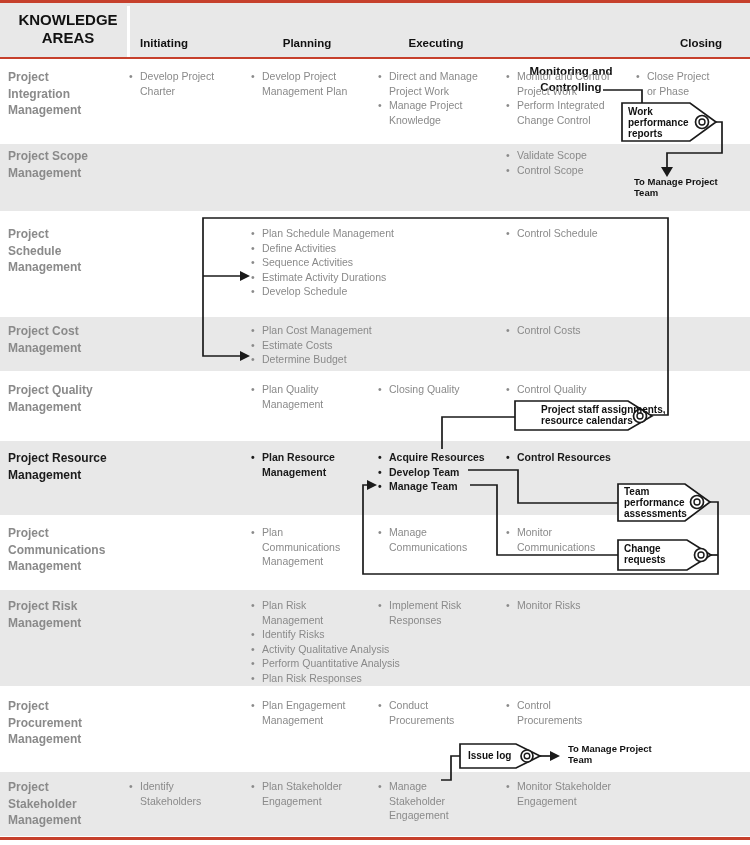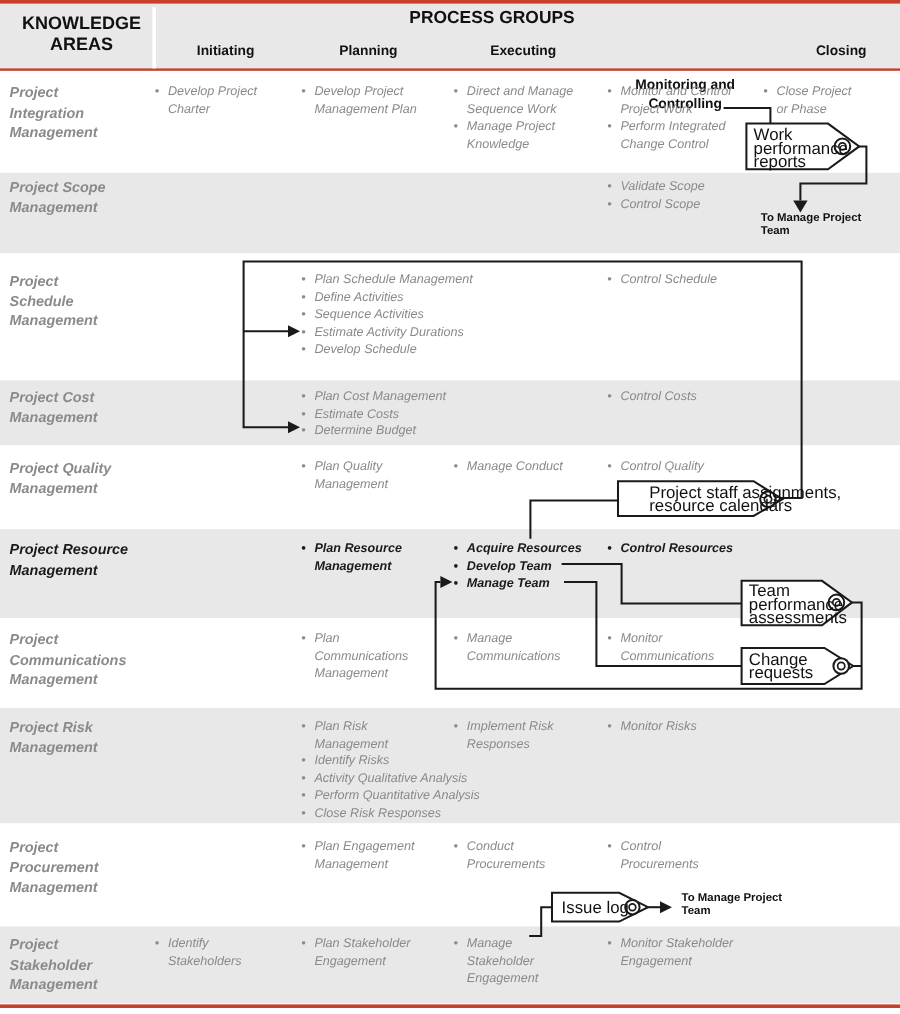--- a/index.html
+++ b/index.html
@@ -12,54 +12,53 @@
   .header{
     position:absolute;left:0;top:0;width:750px;height:59px;box-sizing:border-box;
     background:#e8e8e8;border-top:3px solid #c6402c;border-bottom:2px solid #c6402c;
   }
   .ka-label{position:absolute;left:4px;top:8px;width:128px;text-align:center;
     font-size:15px;font-weight:bold;color:#111;line-height:18px;}
   .hdr-divider{position:absolute;left:127px;top:3px;width:3px;height:51px;background:#fff;}
   .pg-label{position:absolute;left:130px;top:4px;width:560px;text-align:center;
     font-size:14.5px;font-weight:bold;color:#111;}
   .colhdr{position:absolute;text-align:center;font-size:11.5px;font-weight:bold;color:#111;line-height:15.5px;}
-  .ch-init{left:138px;top:33px;width:100px;text-align:center;}
+  .ch-init{left:114px;top:33px;width:100px;text-align:center;}
   .ch-plan{left:257px;top:33px;width:100px;}
   .ch-exec{left:386px;top:33px;width:100px;}
   .ch-mon{left:506px;top:18px;width:130px;margin-top:43px;}
   .ch-close{left:651px;top:33px;width:100px;}
   
   .row{position:absolute;left:0;width:750px;}
   .row.shaded{background:#e8e8e8;}
-  .cell{position:absolute;top:var(--ct);font-size:10.5px;line-height:14.5px;color:#8a8a8a;font-style:italic;}
+  .cell{position:absolute;top:var(--ct);font-size:10.5px;line-height:14.5px;color:#8a8a8a;}
   .title{left:8px;width:118px;font-size:12px;font-weight:bold;line-height:16.5px;color:#8a8a8a;}
   .c-init{left:129px;}
   .c-plan{left:251px;}
   .c-exec{left:378px;}
   .c-mon{left:506px;}
   .c-close{left:636px;}
   .item{position:relative;padding-left:11px;white-space:pre;}
   .item::before{content:"\2022";position:absolute;left:0;top:0;}
   .row.highlight .title,.row.highlight .cell,.row.highlight .item{color:#1a1a1a;font-weight:bold;}
   
   .overlay{position:absolute;left:0;top:0;width:750px;height:845px;pointer-events:none;}
-  .tag-label{position:absolute;font-size:14px;line-height:10.8px;color:#111;white-space:pre;}
+  .tag-label{position:absolute;font-size:10px;line-height:10.8px;color:#111;white-space:pre;font-weight:bold;}
   .flow-note{position:absolute;font-size:9.5px;line-height:10.5px;font-weight:bold;color:#111;white-space:pre;}
   .bottom-rule{position:absolute;left:0;top:837px;width:750px;height:3px;background:#c6402c;}
 </style>
 </head>
 <body>
 
 <div class="canvas">
 
   <div class="header">
     <div class="ka-label pre">KNOWLEDGE
 AREAS</div>
     <div class="hdr-divider"></div>
-    <div class="pg-label">PROCESS GROUPS</div>
     <div class="colhdr ch-init pre">Initiating</div>
     <div class="colhdr ch-plan pre">Planning</div>
     <div class="colhdr ch-exec pre">Executing</div>
     <div class="colhdr ch-mon pre">Monitoring and
 Controlling</div>
     <div class="colhdr ch-close pre">Closing</div>
   </div>
 
   <div class="row" style="top:60px;height:83px;--ct:9px">
     <div class="cell title pre">Project
@@ -68,21 +67,21 @@
     <div class="cell c-init">
         <div class="item">Develop Project
 Charter</div>
       </div>
     <div class="cell c-plan">
         <div class="item">Develop Project
 Management Plan</div>
       </div>
     <div class="cell c-exec">
         <div class="item">Direct and Manage
-Sequence Work</div>
+Project Work</div>
         <div class="item">Manage Project
 Knowledge</div>
       </div>
     <div class="cell c-mon">
         <div class="item">Monitor and Control
 Project Work</div>
         <div class="item">Perform Integrated
 Change Control</div>
       </div>
     <div class="cell c-close">
@@ -130,21 +129,21 @@
   </div>
 
   <div class="row" style="top:371px;height:68px;--ct:11px">
     <div class="cell title pre">Project Quality
 Management</div>
     <div class="cell c-plan">
         <div class="item">Plan Quality
 Management</div>
       </div>
     <div class="cell c-exec">
-        <div class="item">Manage Conduct</div>
+        <div class="item">Closing Quality</div>
       </div>
     <div class="cell c-mon">
         <div class="item">Control Quality</div>
       </div>
   </div>
 
   <div class="row shaded highlight" style="top:441px;height:74px;--ct:9px">
     <div class="cell title pre">Project Resource
 Management</div>
     <div class="cell c-plan">
@@ -182,21 +181,21 @@
 
   <div class="row shaded" style="top:590px;height:96px;--ct:8px">
     <div class="cell title pre">Project Risk
 Management</div>
     <div class="cell c-plan">
         <div class="item">Plan Risk
 Management</div>
         <div class="item">Identify Risks</div>
         <div class="item">Activity Qualitative Analysis</div>
         <div class="item">Perform Quantitative Analysis</div>
-        <div class="item">Close Risk Responses</div>
+        <div class="item">Plan Risk Responses</div>
       </div>
     <div class="cell c-exec">
         <div class="item">Implement Risk
 Responses</div>
       </div>
     <div class="cell c-mon">
         <div class="item">Monitor Risks</div>
       </div>
   </div>
 

